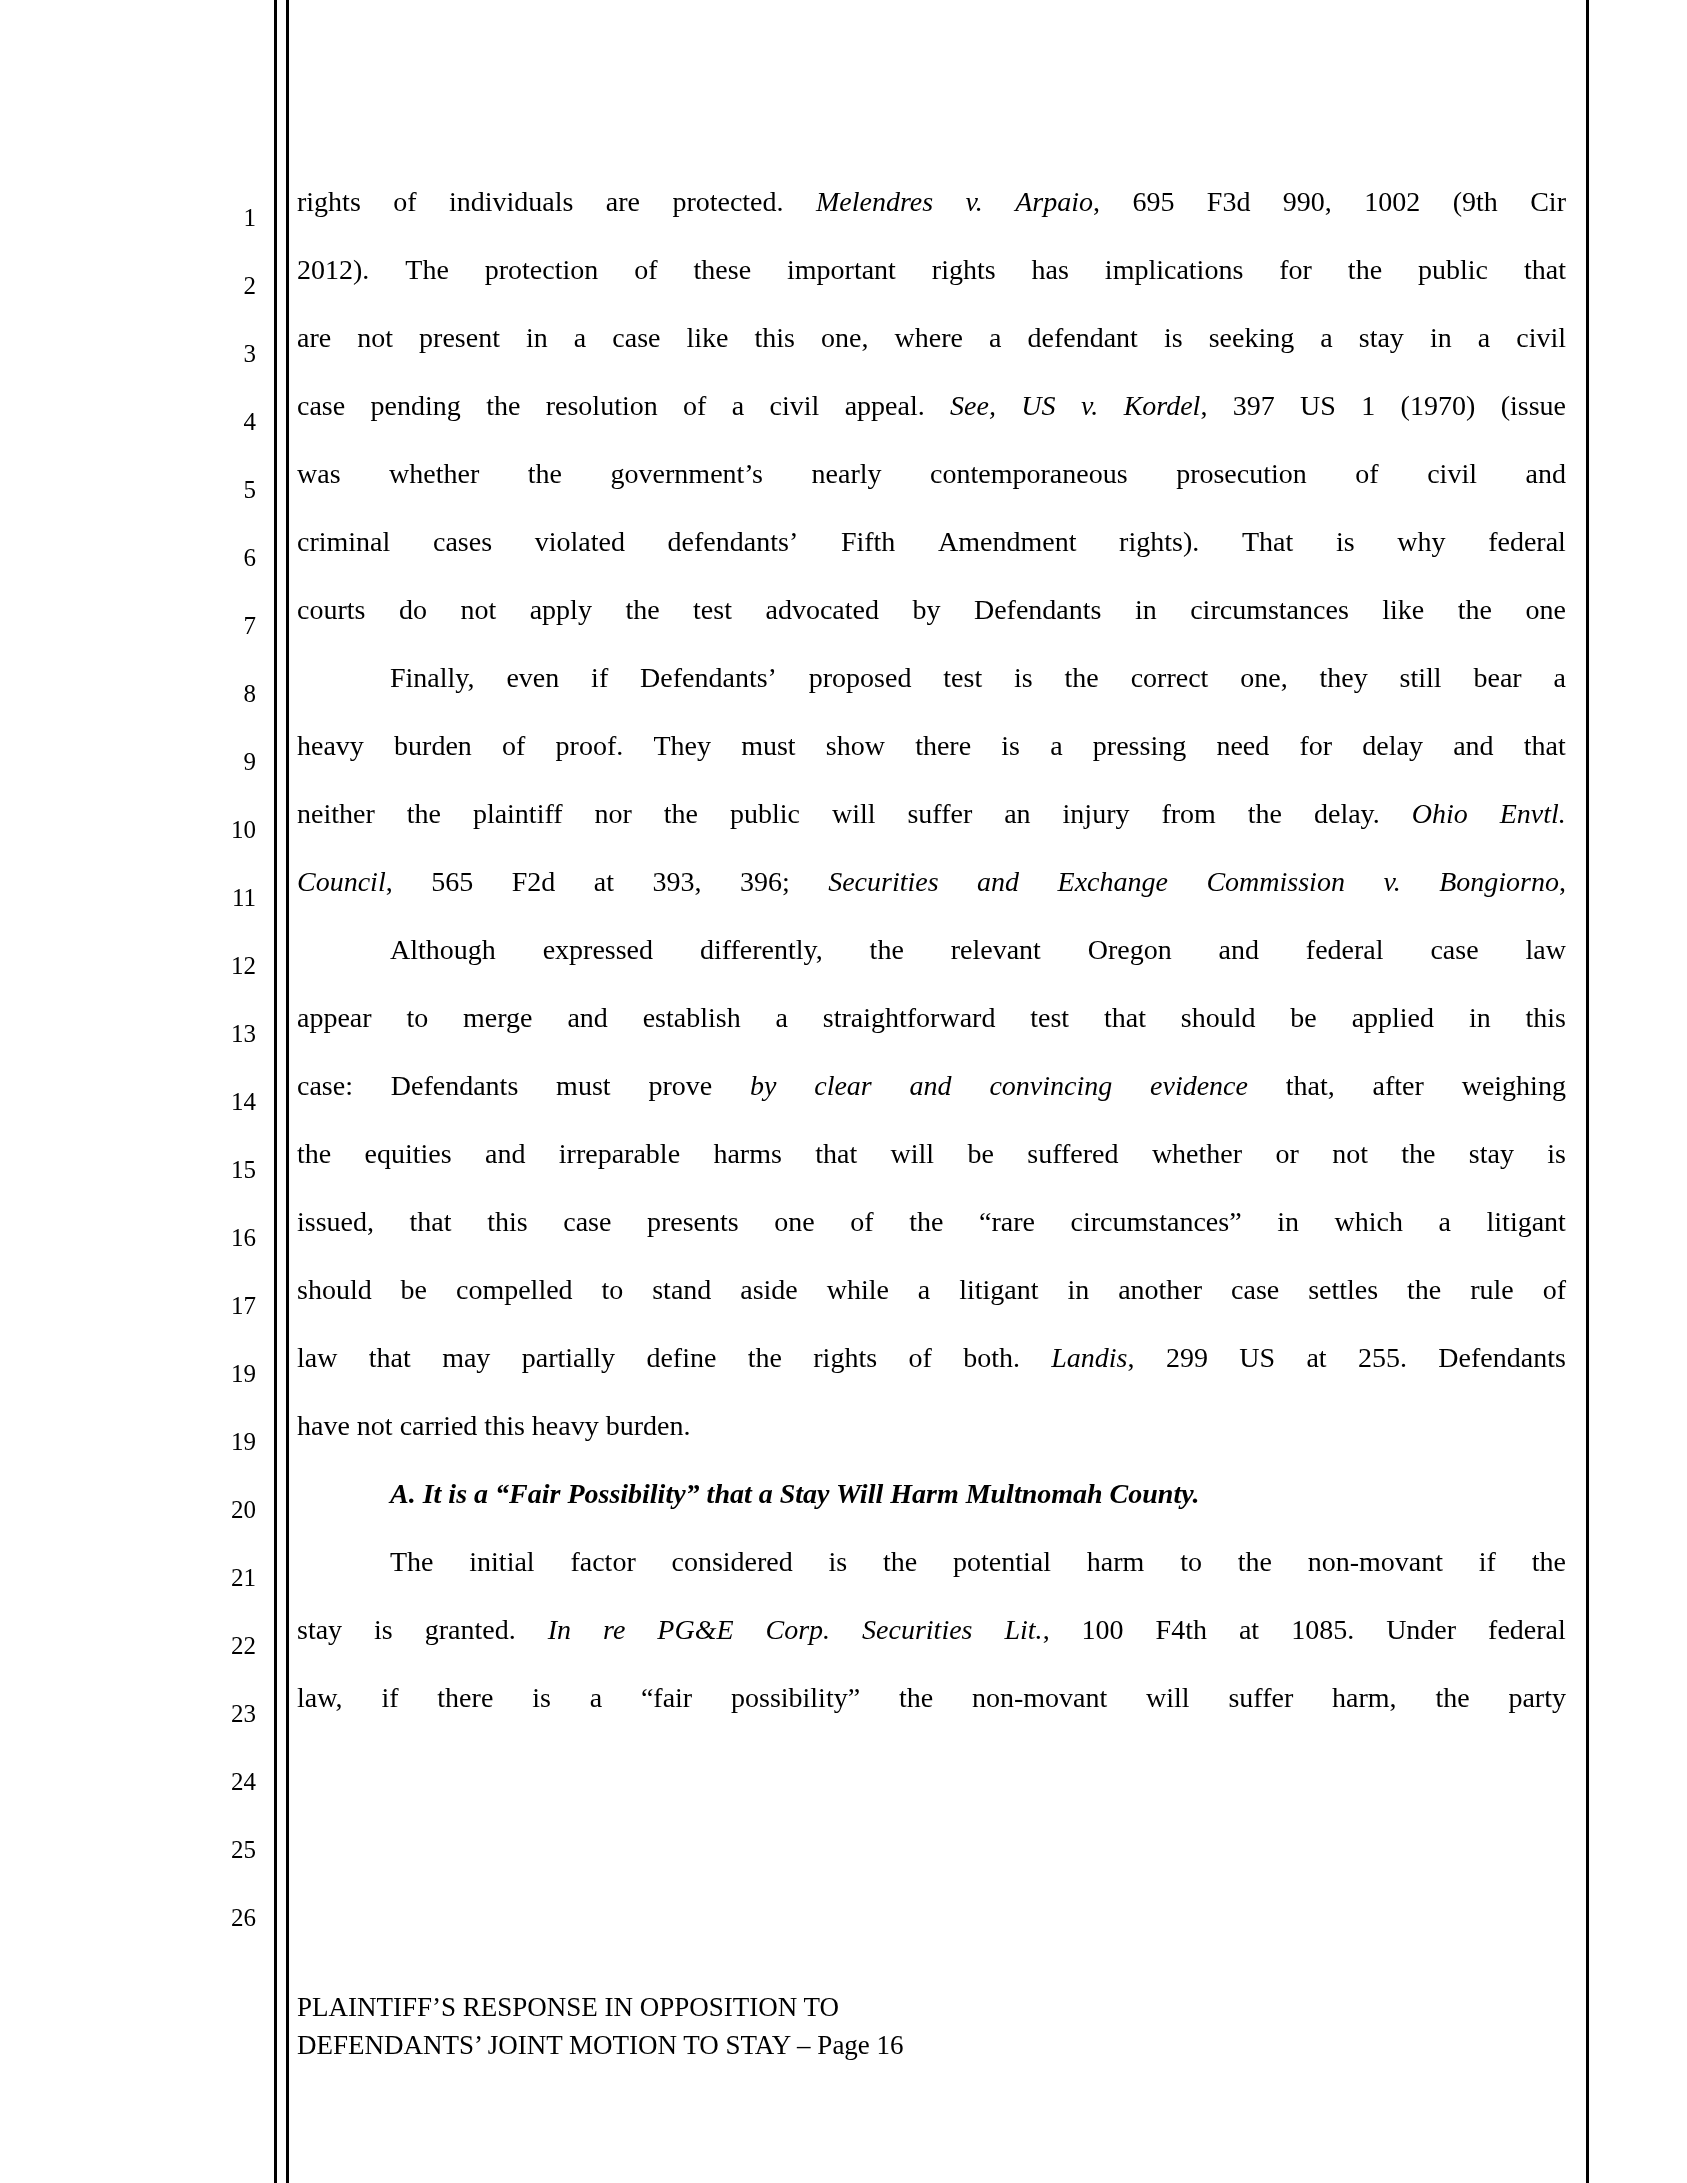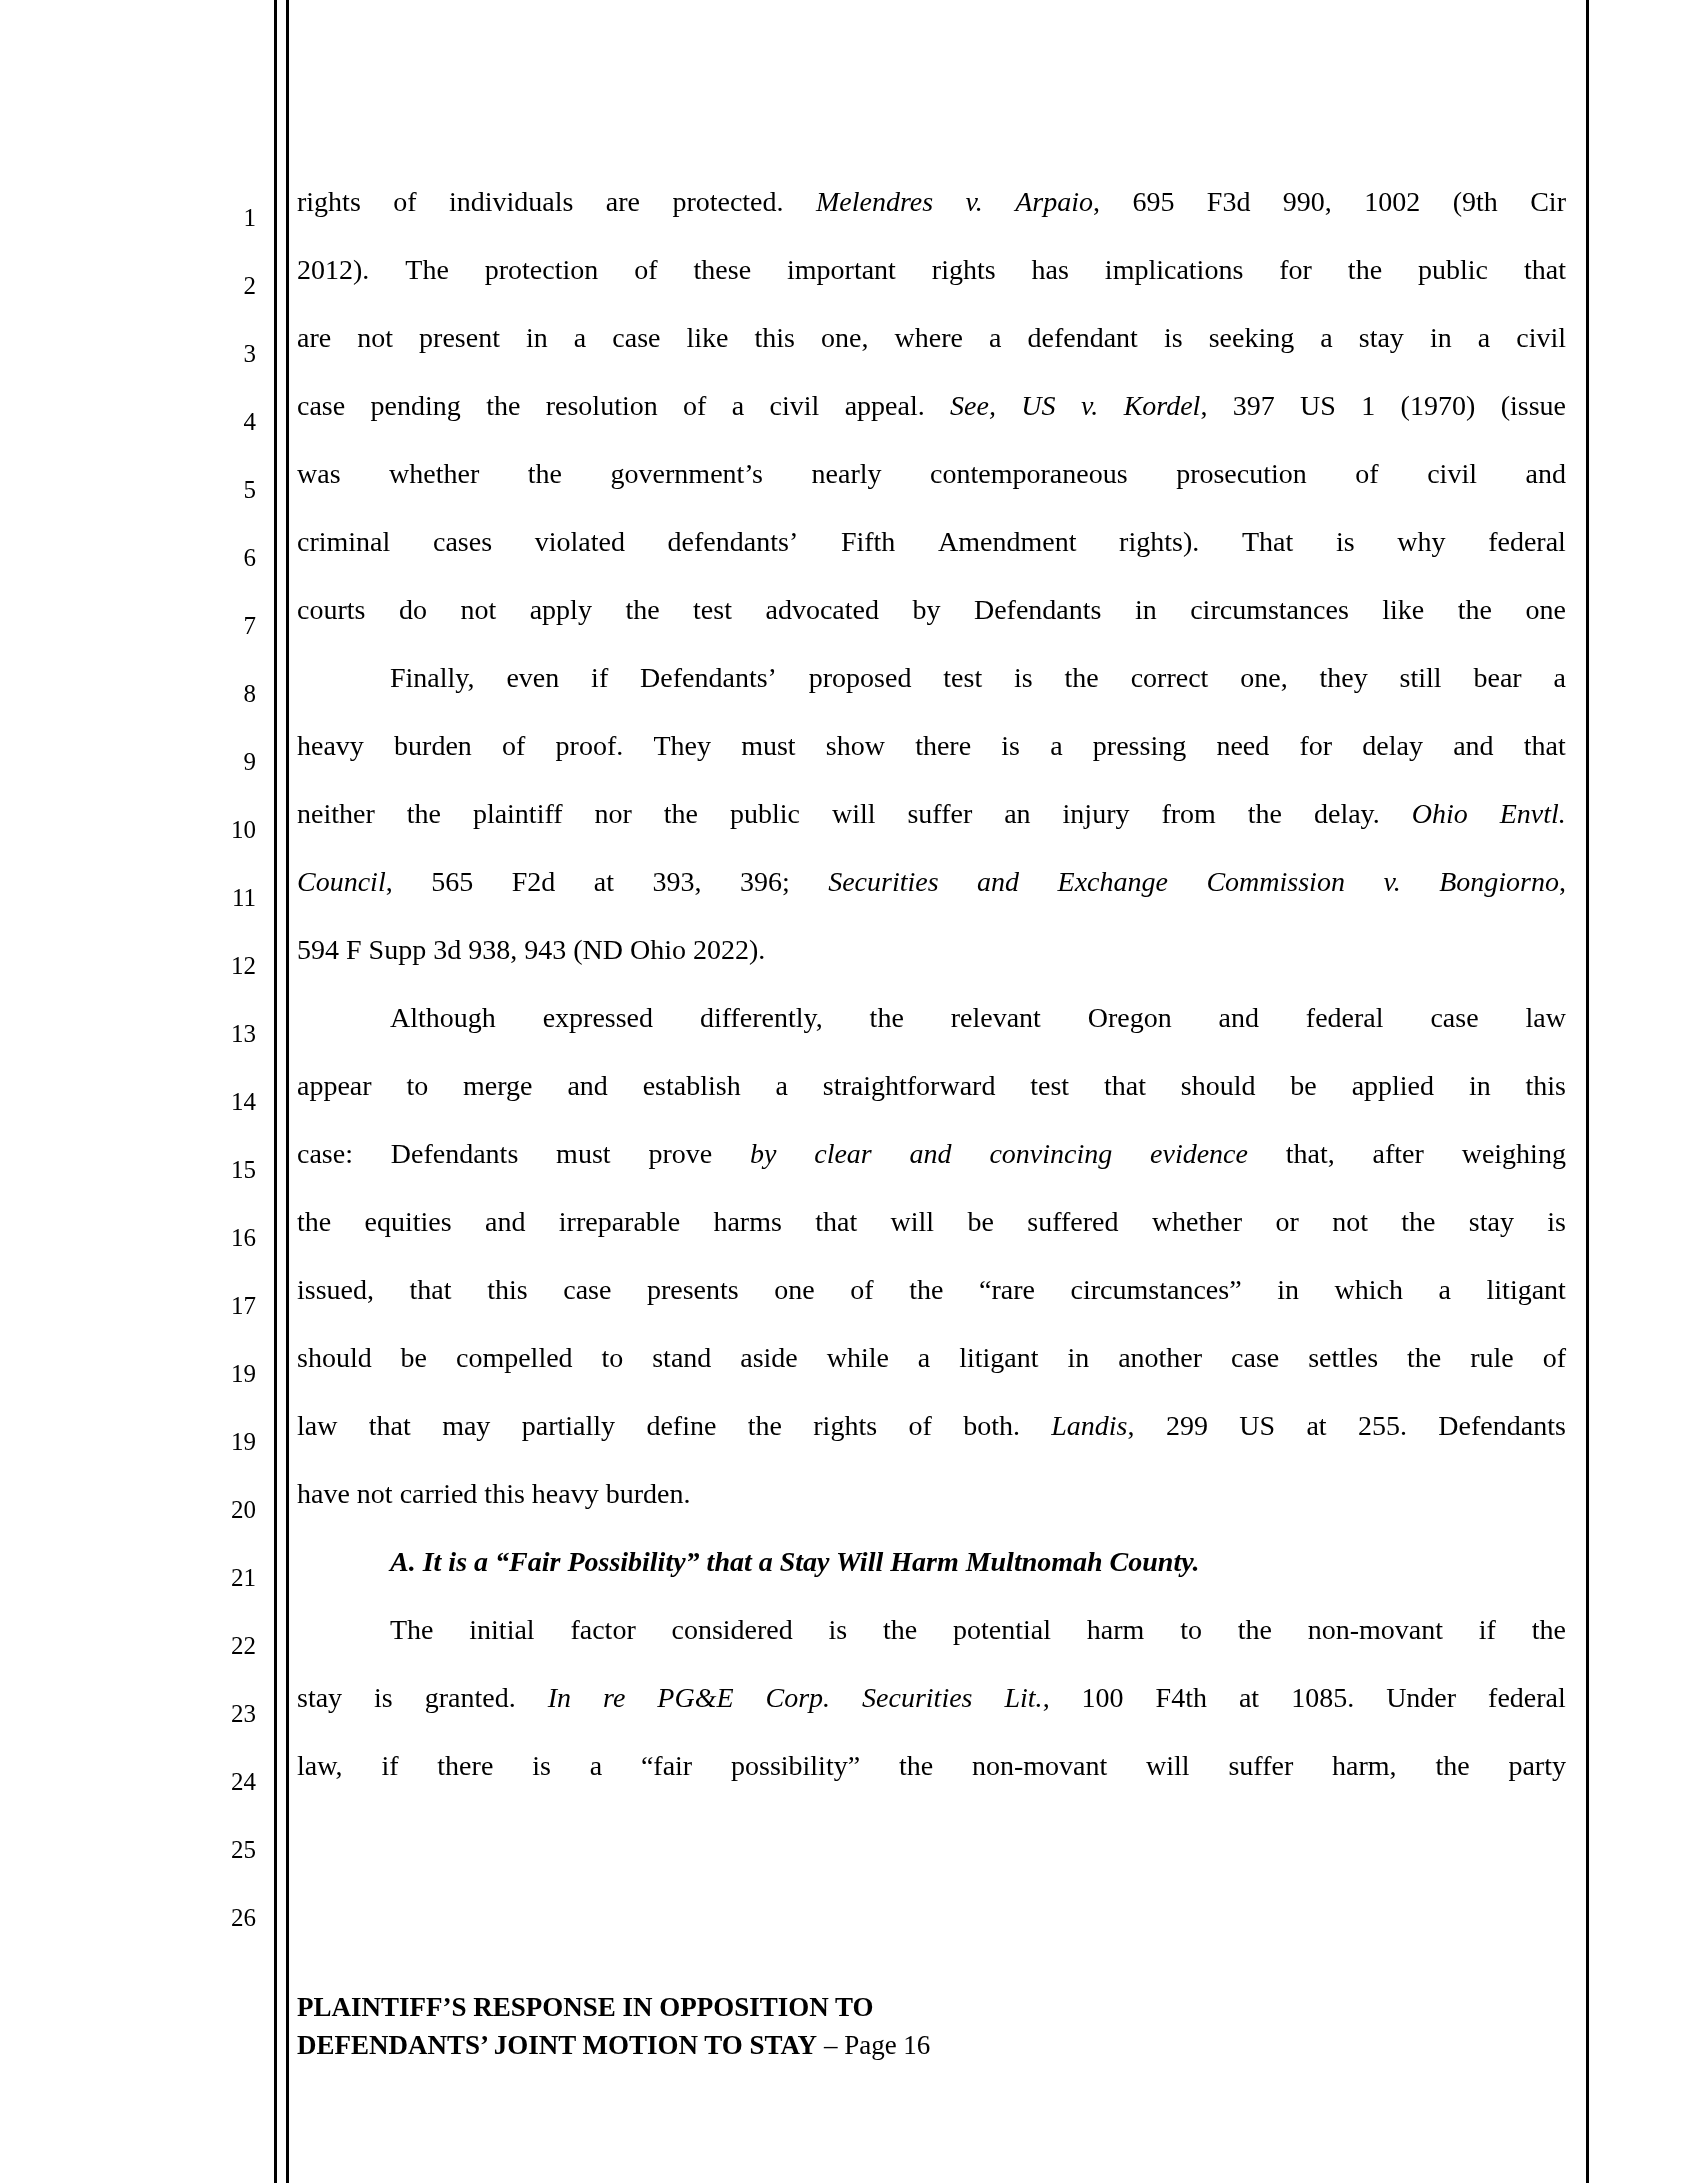--- a/index.html
+++ b/index.html
@@ -85,21 +85,21 @@
   
   .footer {
     position: absolute;
     left: 297px;
     top: 1988px;
     width: 1269px;
     font-size: 27px;
     line-height: 38px;
   }
   .footer .fl { white-space: nowrap; }
-  .footer .ftitle { font-weight: bold; }
+  .footer .ftitle { font-weight: normal; }
   .footer .fpage  { font-weight: normal; }
 </style>
 </head>
 <body>
 
 <div class="page">
 
   <div class="rule rule-left-outer"></div>
   <div class="rule rule-left-inner"></div>
   <div class="rule rule-right"></div>
@@ -304,21 +304,20 @@
         <span class="w"><span>at</span></span>
         <span class="w"><span>393,</span></span>
         <span class="w"><span>396;</span></span>
         <span class="w"><span class="it">Securities</span></span>
         <span class="w"><span class="it">and</span></span>
         <span class="w"><span class="it">Exchange</span></span>
         <span class="w"><span class="it">Commission</span></span>
         <span class="w"><span class="it">v.</span></span>
         <span class="w"><span class="it">Bongiorno</span><span>,</span></span>
       </div>
-    <div class="tl">594 F Supp 3d 938, 943 (ND Ohio 2022).</div>
     <div class="tl indent just">
         <span class="w"><span>Although</span></span>
         <span class="w"><span>expressed</span></span>
         <span class="w"><span>differently,</span></span>
         <span class="w"><span>the</span></span>
         <span class="w"><span>relevant</span></span>
         <span class="w"><span>Oregon</span></span>
         <span class="w"><span>and</span></span>
         <span class="w"><span>federal</span></span>
         <span class="w"><span>case</span></span>

